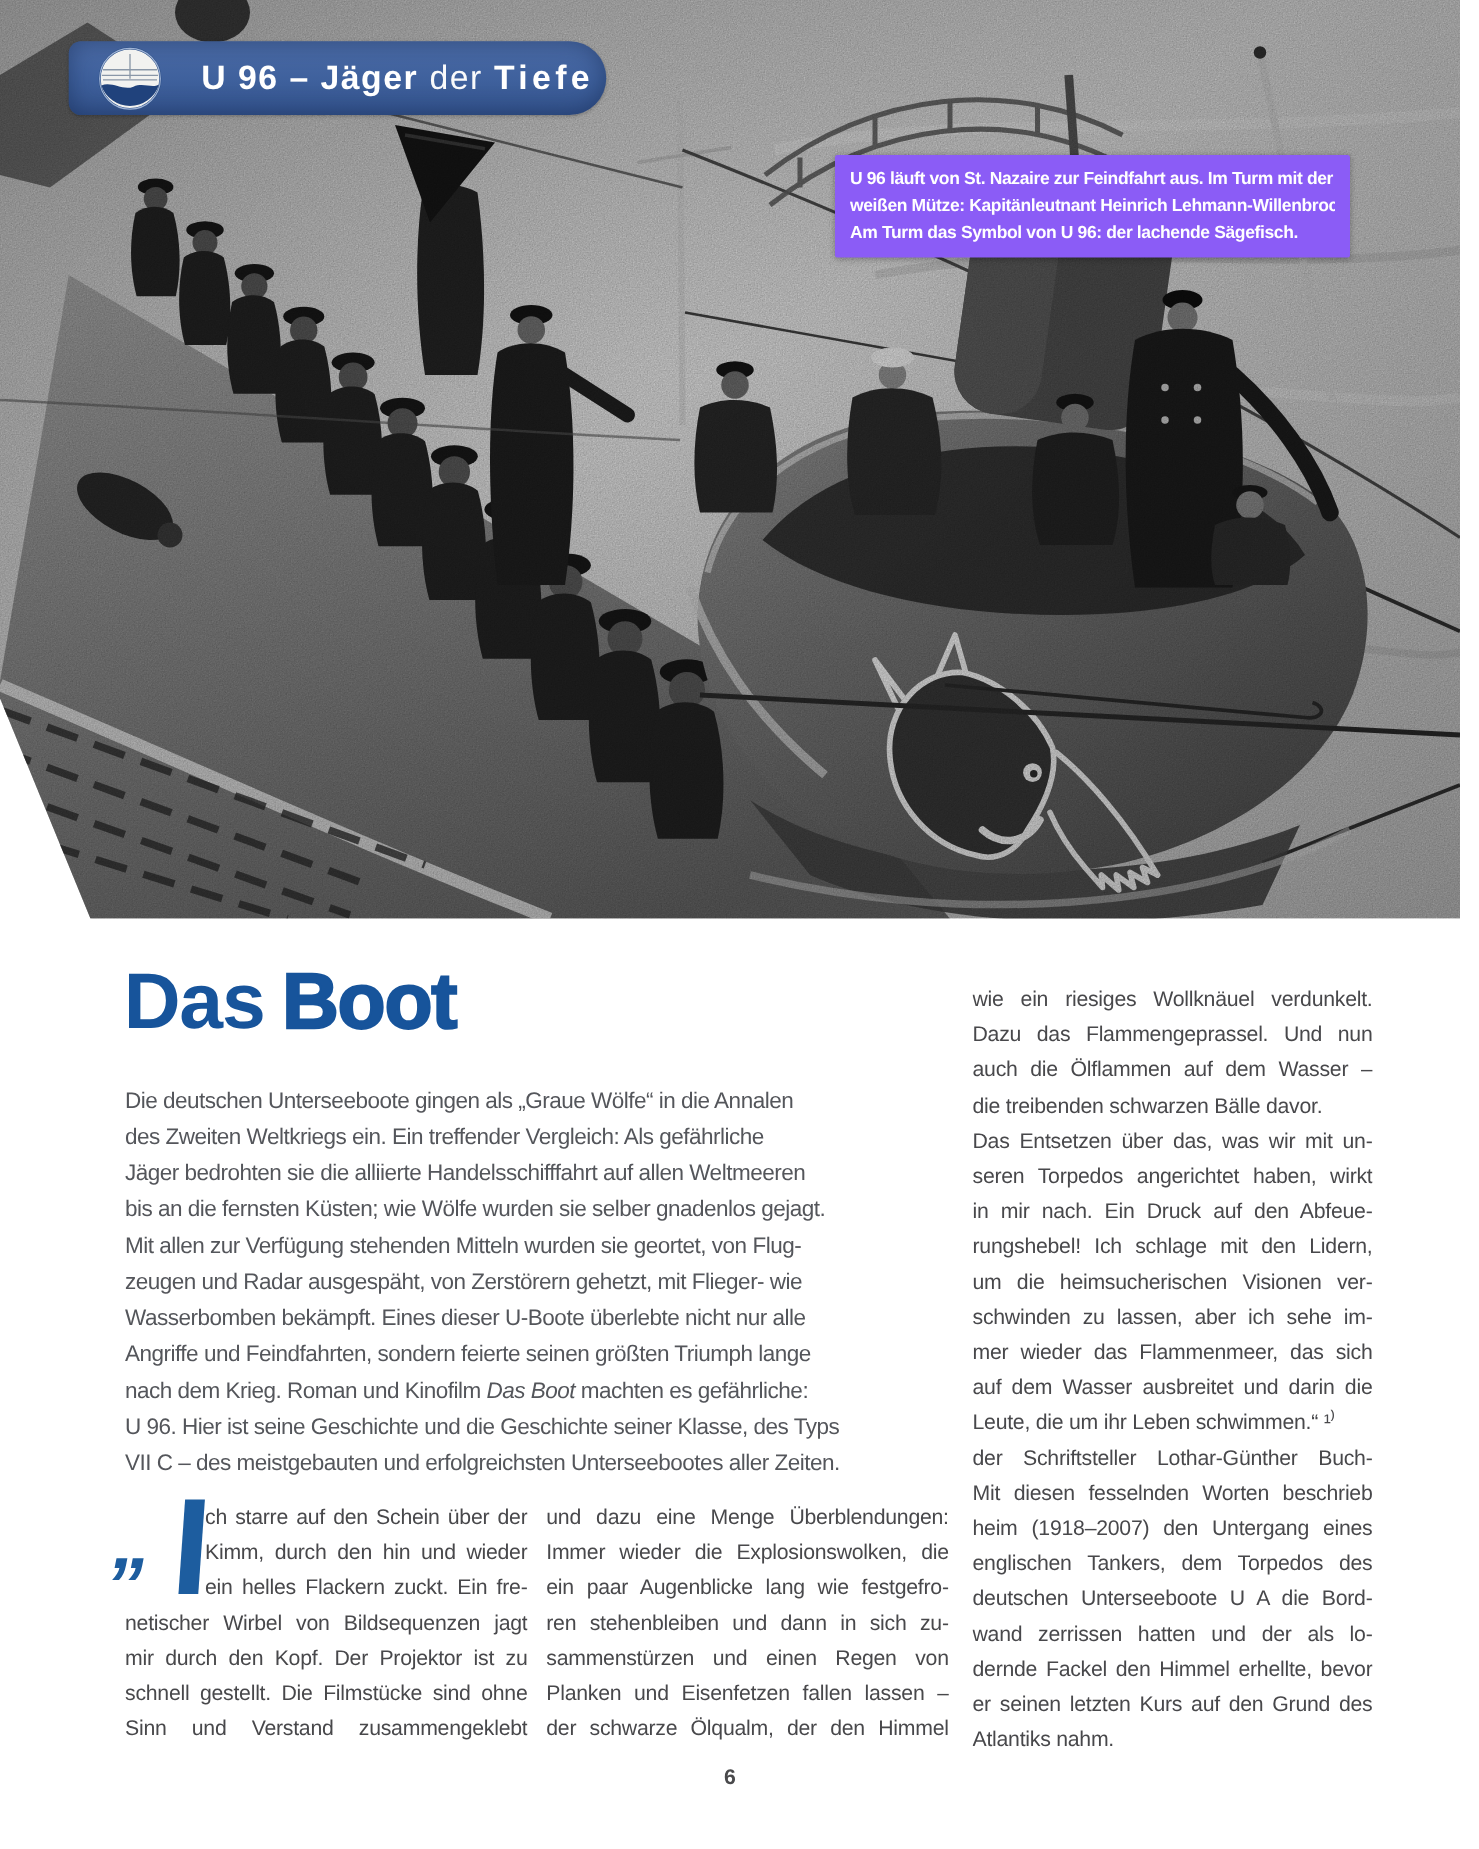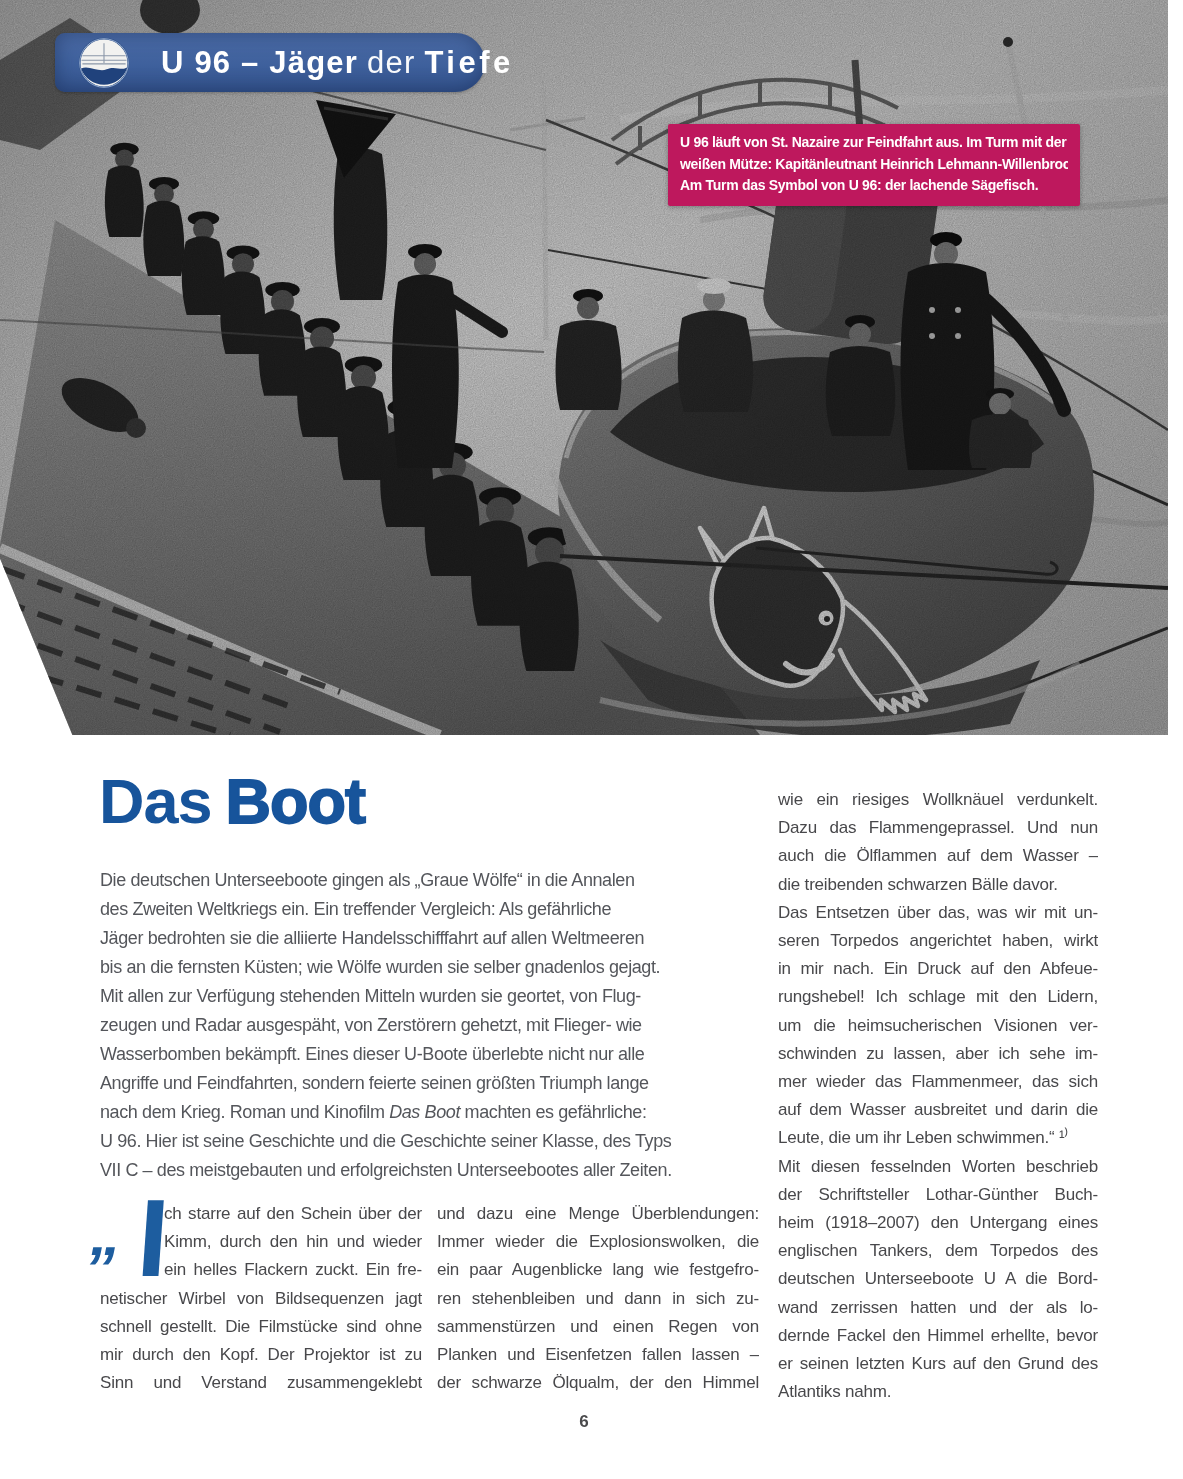--- a/index.html
+++ b/index.html
@@ -11,28 +11,28 @@
            clip-path: polygon(0 0, 100% 0, 100% 100%, 6.2% 100%, 0 76%); }
   .photo svg { display:block; width:100%; height:100%; }
 
   
   .badge { position:absolute; left:55px; top:33px; width:430px; height:59px;
            background:linear-gradient(180deg,#4c6ca7 0%, #3e609c 55%, #34538c 100%);
            border-radius:10px 30px 30px 10px;
            box-shadow: inset 0 0 20px rgba(15,35,75,.5), 0 1px 3px rgba(0,0,0,.25);
            display:flex; align-items:center; }
   .badge-icon { width:54px; height:54px; margin-left:22px; flex:0 0 auto; }
-  .badge-title { margin-left:30px; color:#ffffff; font-size:31px; font-weight:700;
+  .badge-title { margin-left:30px; color:#ffffff; font-size:27px; font-weight:700;
                  letter-spacing:1.2px; white-space:nowrap; }
   .badge-title .mid { font-weight:400; margin:0 9px; opacity:.97; }
   .badge-title .end { letter-spacing:3.5px; }
 
   
   .caption { position:absolute; left:668px; top:124px; width:412px; box-sizing:border-box;
-             background:#be185d; color:#ffffff; padding:8px 12px 9px;
+             background:#8b5cf6; color:#ffffff; padding:8px 12px 9px;
              font-size:14px; font-weight:700; line-height:21.5px; letter-spacing:-0.3px;
              border-radius:2px; box-shadow:0 1px 5px rgba(0,0,0,.3); }
 
   
   .headline { position:absolute; left:99px; top:769px; margin:0; color:#17549b;
               font-size:63px; line-height:64px; letter-spacing:-1px; font-weight:700; }
   .headline .w2 { margin-left:14px; -webkit-text-stroke:1.8px #17549b; }
 
   
   .ln { white-space:nowrap; overflow:hidden; }
@@ -269,22 +269,22 @@
   </div>
 
   <div class="textcol col1">
     <span class="qmark">„</span>
     <span class="dropcap">I</span>
     <div class="lnset">
         <div class="ln">ch starre auf den Schein über der</div>
         <div class="ln">Kimm, durch den hin und wieder</div>
         <div class="ln">ein helles Flackern zuckt. Ein fre-</div>
         <div class="ln">netischer Wirbel von Bildsequenzen jagt</div>
+        <div class="ln">mir durch den Kopf. Der Projektor ist zu</div>
         <div class="ln">schnell gestellt. Die Filmstücke sind ohne</div>
-        <div class="ln">mir durch den Kopf. Der Projektor ist zu</div>
         <div class="ln">Sinn und Verstand zusammengeklebt</div>
       </div>
   </div>
   <div class="textcol col2">
       <div class="ln">und dazu eine Menge Überblendungen:</div>
       <div class="ln">Immer wieder die Explosionswolken, die</div>
       <div class="ln">ein paar Augenblicke lang wie festgefro-</div>
       <div class="ln">ren stehenbleiben und dann in sich zu-</div>
       <div class="ln">sammenstürzen und einen Regen von</div>
       <div class="ln">Planken und Eisenfetzen fallen lassen –</div>
@@ -297,22 +297,22 @@
       <div class="ln">die treibenden schwarzen Bälle davor.</div>
       <div class="ln">Das Entsetzen über das, was wir mit un-</div>
       <div class="ln">seren Torpedos angerichtet haben, wirkt</div>
       <div class="ln">in mir nach. Ein Druck auf den Abfeue-</div>
       <div class="ln">rungshebel! Ich schlage mit den Lidern,</div>
       <div class="ln">um die heimsucherischen Visionen ver-</div>
       <div class="ln">schwinden zu lassen, aber ich sehe im-</div>
       <div class="ln">mer wieder das Flammenmeer, das sich</div>
       <div class="ln">auf dem Wasser ausbreitet und darin die</div>
       <div class="ln">Leute, die um ihr Leben schwimmen.“ ¹⁾</div>
+      <div class="ln">der Schriftsteller Lothar-Günther Buch-</div>
       <div class="ln">Mit diesen fesselnden Worten beschrieb</div>
-      <div class="ln">der Schriftsteller Lothar-Günther Buch-</div>
       <div class="ln">heim (1918–2007) den Untergang eines</div>
       <div class="ln">englischen Tankers, dem Torpedos des</div>
       <div class="ln">deutschen Unterseeboote U A die Bord-</div>
       <div class="ln">wand zerrissen hatten und der als lo-</div>
       <div class="ln">dernde Fackel den Himmel erhellte, bevor</div>
       <div class="ln">er seinen letzten Kurs auf den Grund des</div>
       <div class="ln">Atlantiks nahm.</div>
     </div>
 
   <div class="pagenum">6</div>

